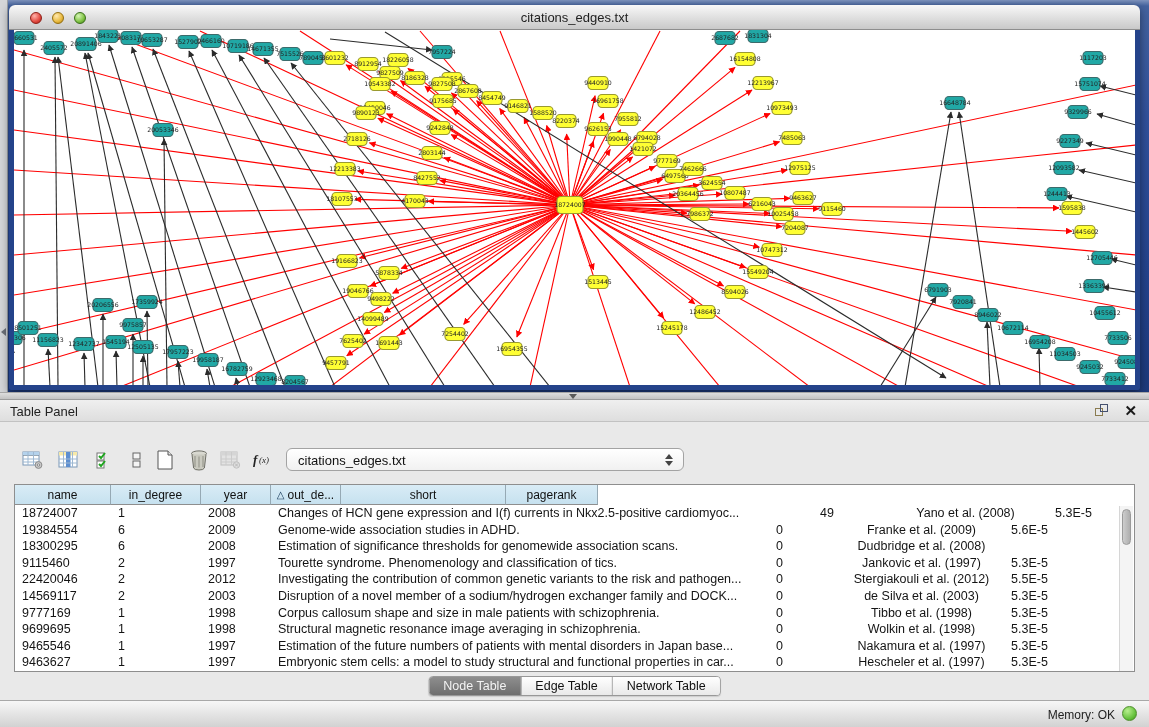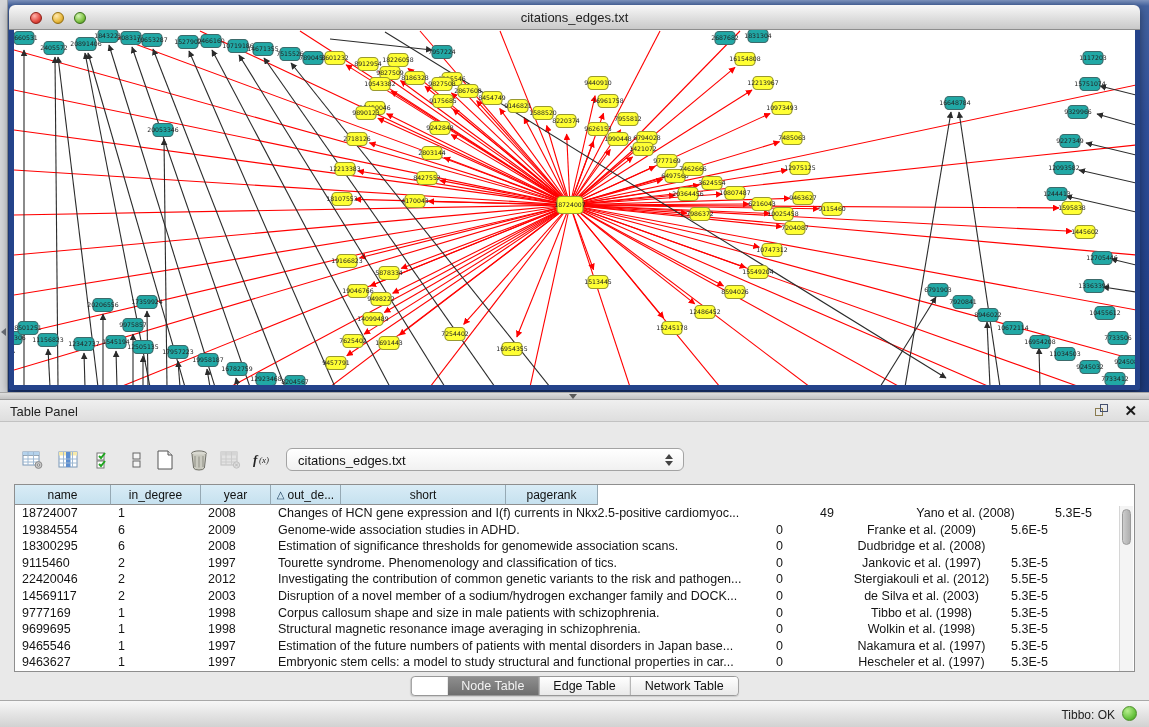--- a/index.html
+++ b/index.html
@@ -66,21 +66,21 @@
   .g-body { position:absolute; left:0; top:20px; }
   .g-row { display:flex; height:16.6px; }
   .g-cell { font-size:12.5px; color:#141414; padding:1px 0 0 7px; overflow:hidden; white-space:nowrap; }
   .g-cell.center { text-align:center; padding-left:0; }
   .vscroll { position:absolute; right:1px; top:21px; width:14px; height:165px; background:#f4f4f4; border-left:1px solid #d6d6d6; }
   .vthumb { position:absolute; left:2px; top:3px; width:9px; height:36px; border-radius:5px;
     background:linear-gradient(90deg,#cdcdcd,#aeaeae); border:1px solid #9a9a9a; }
 
   .tabs-bar { position:absolute; left:0; top:272px; width:100%; height:28px; }
   .seg { position:absolute; left:50%; transform:translateX(-50%); top:4px; height:20px; display:flex;
-    border:1px solid #989898; border-radius:4px; overflow:hidden; background:#fff; box-shadow:0 1px 1px rgba(0,0,0,.12);padding-left:36px; }
+    border:1px solid #989898; border-radius:4px; overflow:hidden; background:#fff; box-shadow:0 1px 1px rgba(0,0,0,.12); }
   .seg button { height:100%; border:none; border-right:1px solid #9a9a9a; font-family:inherit;
     font-size:12.5px; padding:0 14px; background:linear-gradient(180deg,#ffffff,#e9e9e9); color:#111; }
   .seg button:last-child { border-right:none; }
   .seg button.active { background:linear-gradient(180deg,#8e8e8e,#6e6e6e); color:#f3f3f3; }
 
   
   .status-bar { position:absolute; left:0; top:700px; width:1149px; height:27px;
     background:linear-gradient(180deg,#f7f7f7,#d2d2d2); border-top:1px solid #a8a8a8; }
   .mem-label { position:absolute; right:34px; top:7px; font-size:12px; color:#222; }
   .mem-dot { position:absolute; right:12px; top:5px; width:15px; height:15px; border-radius:50%;
@@ -929,16 +929,16 @@
     <div class="tabs-bar">
       <div class="seg" id="table-tabs">
           <button class="active">Node Table</button>
           <button class="">Edge Table</button>
           <button class="">Network Table</button>
         </div>
     </div>
   </div>
 
   <div class="status-bar">
-    <span class="mem-label">Tibbo: OK</span>
+    <span class="mem-label">Memory: OK</span>
     <span class="mem-dot"></span>
   </div>
 </div>
 
 </body></html>

